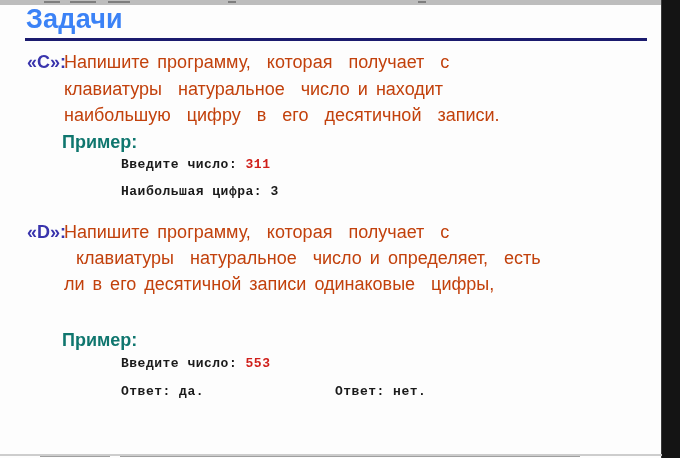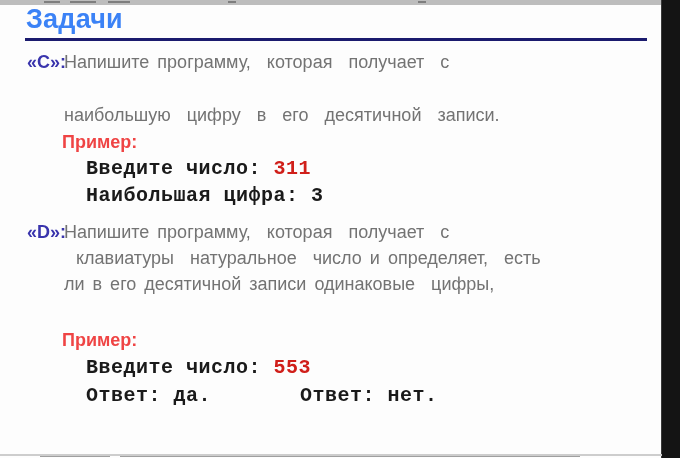--- a/index.html
+++ b/index.html
@@ -18,36 +18,36 @@
   .bottom-dash{position:absolute;top:456px;height:1px;background:#9f9f9f;}
 
   .title{
     position:absolute;left:26px;top:4px;
     font-size:27px;font-weight:800;color:#3b82f6;letter-spacing:0.2px;
   }
   .title-rule{position:absolute;left:25px;top:38px;width:622px;height:3px;background:#1b1b6e;}
 
   .body-line{
     position:absolute;
-    font-size:18px;color:#737373;
+    font-size:18px;color:#c2410c;
     word-spacing:3px;white-space:pre;
   }
   .task-label{
     position:absolute;
     font-size:18px;font-weight:700;color:#3a35ad;white-space:pre;
   }
   .example-label{
     position:absolute;
-    font-size:18px;font-weight:700;color:#ef4444;white-space:pre;
+    font-size:18px;font-weight:700;color:#0f766e;white-space:pre;
   }
   .mono-line{
     position:absolute;
     font-family:"Liberation Mono","DejaVu Sans Mono",monospace;
-    font-size:20px;font-weight:700;color:#1a1a1a;
-    white-space:pre;letter-spacing:0.5px;
+    font-size:13px;font-weight:700;color:#1a1a1a;
+    white-space:pre;letter-spacing:0.5px;margin-left:35px;
   }
   .mono-line .val-red{color:#d01f1a;}
   .mono-line .val-black{color:#1a1a1a;}
 </style>
 </head>
 <body>
 
 <div class="slide">
 
   <div class="top-bar">
@@ -61,20 +61,21 @@
   <div class="bottom-line"></div>
   <div class="bottom-dash" style="left:40px;width:70px;"></div>
   <div class="bottom-dash" style="left:120px;width:130px;"></div>
   <div class="bottom-dash" style="left:250px;width:330px;"></div>
 
   <div class="title">Задачи</div>
   <div class="title-rule"></div>
 
   <div class="task-label" style="left:27px;top:52px;">«C»:</div>
   <div class="body-line" style="left:64px;top:52px;">Напишите программу,  которая  получает  с</div>
+  <div class="body-line" style="left:64px;top:79px;">клавиатуры  натуральное  число и находит</div>
   <div class="body-line" style="left:64px;top:105px;">наибольшую  цифру  в  его  десятичной  записи.</div>
 
   <div class="example-label" style="left:62px;top:132px;">Пример:</div>
   <div class="mono-line" style="left:86px;top:157px;"><span>Введите число: </span><span class="val-red">311</span></div>
   <div class="mono-line" style="left:86px;top:184px;"><span>Наибольшая цифра: </span><span class="val-black">3</span></div>
 
   <div class="task-label" style="left:27px;top:222px;">«D»:</div>
   <div class="body-line" style="left:64px;top:222px;">Напишите программу,  которая  получает  с</div>
   <div class="body-line" style="left:76px;top:248px;">клавиатуры  натуральное  число и определяет,  есть</div>
   <div class="body-line" style="left:64px;top:274px;">ли в его десятичной записи одинаковые  цифры,</div>

